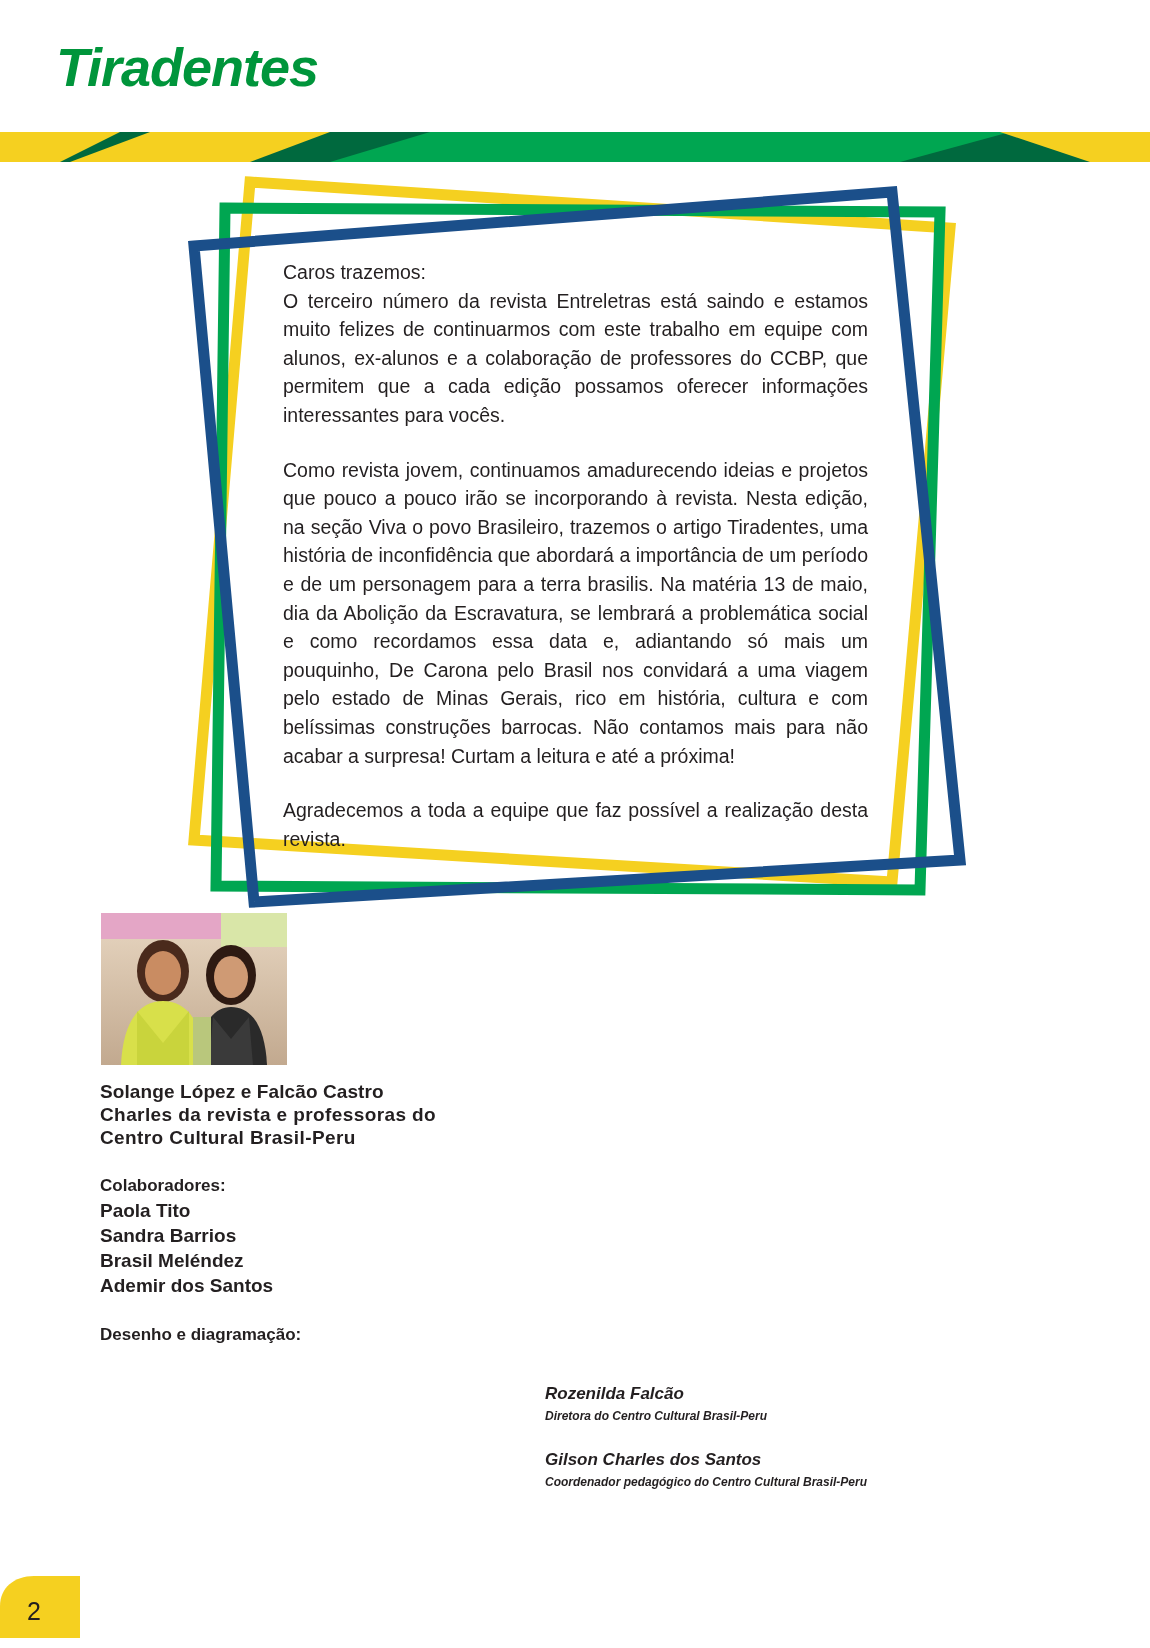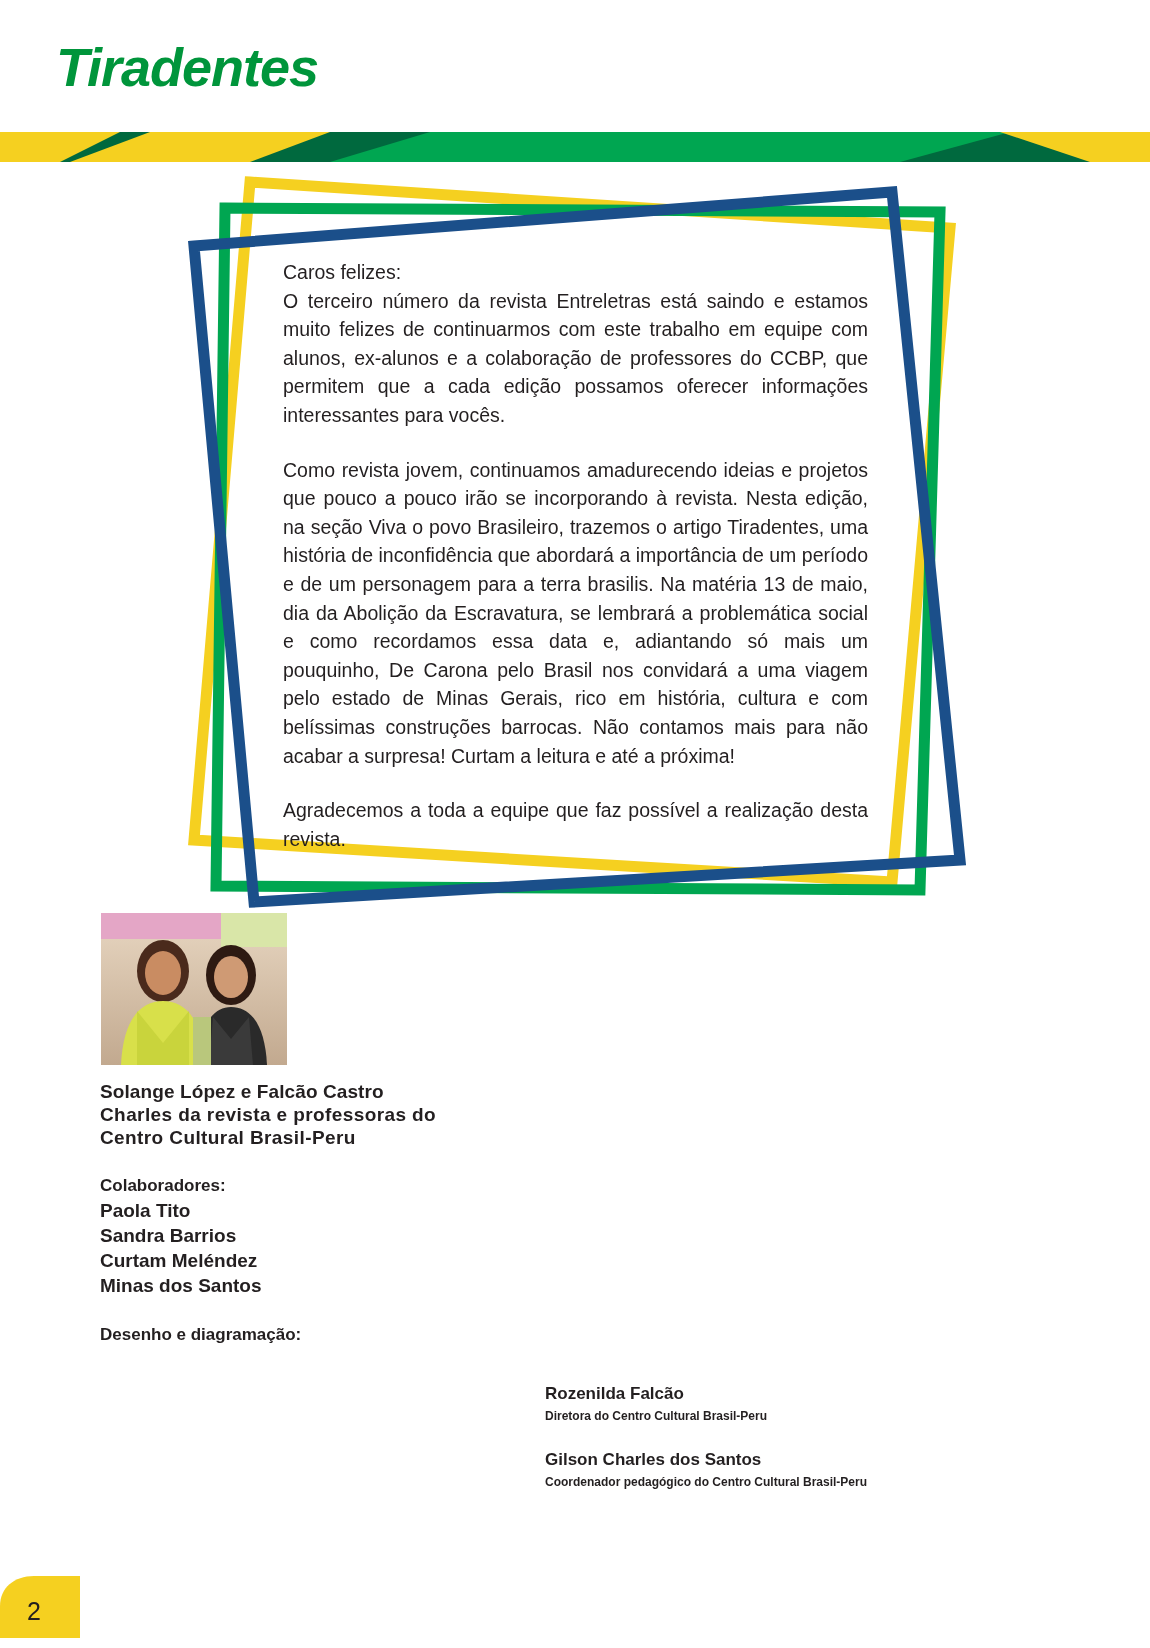--- a/index.html
+++ b/index.html
@@ -117,20 +117,21 @@
     margin: 0;
   }
 
   
   .signatures {
     position: absolute;
     left: 545px;
     top: 1383px;
     width: 520px;
     color: #231f20;
+    font-style: italic;
   }
   .signatures .sig-name {
     font-size: 17px;
     font-weight: bold;
     line-height: 22px;
     margin: 0;
   }
   .signatures .sig-role {
     font-size: 12px;
     font-weight: bold;
@@ -181,21 +182,21 @@
 
       <polygon points="100,22 800,68 742,722 44,680" fill="none" stroke="#f5d020" stroke-width="11"></polygon>
 
       <polygon points="75,48 790,52 770,730 66,726" fill="none" stroke="#00a651" stroke-width="11"></polygon>
 
       <polygon points="44,86 742,32 810,700 104,742" fill="none" stroke="#1b4f8a" stroke-width="11"></polygon>
     </svg>
   </div>
 
   <div class="article">
-    <p><span>Caros felizes:</span><br><span>O terceiro número da revista Entreletras está saindo e estamos muito felizes de continuarmos com este trabalho em equipe com alunos, ex-alunos e a colaboração de professores do CCBP, que permitem que a cada edição possamos oferecer informações interessantes para vocês.</span></p>
+    <p><span>Caros trazemos:</span><br><span>O terceiro número da revista Entreletras está saindo e estamos muito felizes de continuarmos com este trabalho em equipe com alunos, ex-alunos e a colaboração de professores do CCBP, que permitem que a cada edição possamos oferecer informações interessantes para vocês.</span></p>
     <p>Como revista jovem, continuamos amadurecendo ideias e projetos que pouco a pouco irão se incorporando à revista.  Nesta edição, na seção Viva o povo Brasileiro, trazemos o artigo Tiradentes, uma história de inconfidência que abordará a importância de um período e de um personagem para a terra brasilis. Na matéria 13 de maio, dia da Abolição da Escravatura, se lembrará a problemática social e como recordamos essa data e, adiantando só mais um pouquinho, De Carona pelo Brasil nos convidará a uma viagem pelo estado de Minas Gerais, rico em história, cultura e com belíssimas construções barrocas. Não contamos mais para não acabar a surpresa! Curtam a leitura e até a próxima!</p>
     <p>Agradecemos a toda a equipe que faz possível a realização desta revista.</p>
   </div>
 
   <div class="photo">
     <svg width="186" height="152" viewBox="0 0 186 152" xmlns="http://www.w3.org/2000/svg">
       <defs>
         <linearGradient id="bg" x1="0" y1="0" x2="0" y2="1">
           <stop offset="0%" stop-color="#e8d7c2"></stop>
           <stop offset="100%" stop-color="#c2a98f"></stop>
@@ -221,22 +222,22 @@
   <div class="credits">
     <p class="name">Solange López e Falcão Castro</p>
     <p class="role justified">Charles da revista e professoras do</p>
     <p class="role">Centro Cultural Brasil-Peru</p>
 
     <div class="block-gap"></div>
 
     <p class="heading">Colaboradores:</p>
     <p class="listitem">Paola Tito</p>
     <p class="listitem">Sandra Barrios</p>
-    <p class="listitem">Curtam Meléndez</p>
-    <p class="listitem">Minas dos Santos</p>
+    <p class="listitem">Brasil Meléndez</p>
+    <p class="listitem">Ademir dos Santos</p>
 
     <div class="block-gap"></div>
 
     <p class="heading">Desenho e diagramação:</p>
   </div>
 
   <div class="signatures">
     <p class="sig-name">Rozenilda Falcão</p>
     <p class="sig-role">Diretora do Centro Cultural Brasil-Peru</p>
     <div class="sig-gap"></div>

